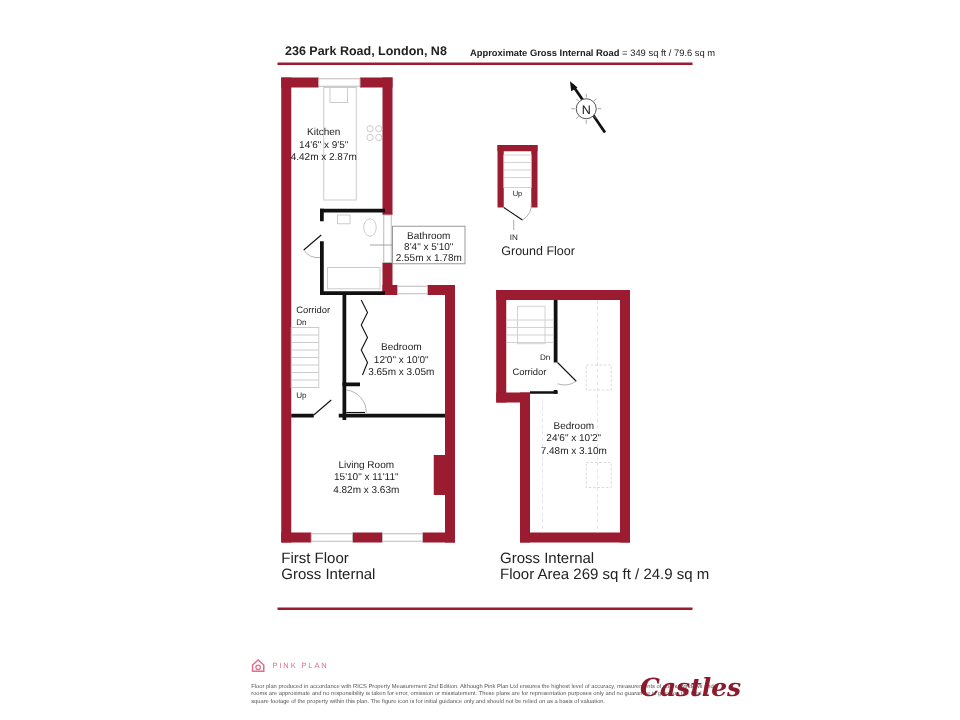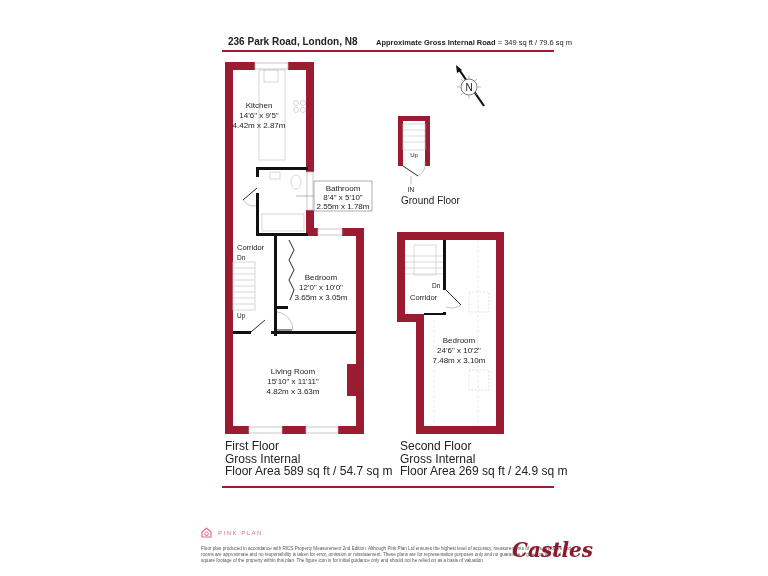--- a/index.html
+++ b/index.html
@@ -206,24 +206,22 @@
       <text x="459" y="343">Bedroom</text>
       <text x="459" y="353">24'6" x 10'2"</text>
       <text x="459" y="363">7.48m x 3.10m</text>
     </g>
   </g>
 </svg>
 
 <div class="abs floor-caption" style="left:225px; top:440px;">
   <div>First Floor</div>
   <div>Gross Internal</div>
-  <div>Floor Area 589 sq ft / 54.7 sq m</div>
 </div>
 <div class="abs floor-caption" style="left:400px; top:440px;">
-  <div>Second Floor</div>
   <div>Gross Internal</div>
   <div>Floor Area 269 sq ft / 24.9 sq m</div>
 </div>
 
 <div class="abs rule" style="left:222px; top:486px; width:332px;"></div>
 
 <div class="abs pink-plan">
   <svg width="11" height="11" viewBox="0 0 11 11">
     <path d="M1 5 L5.5 1 L10 5 L10 10 L1 10 Z" fill="none" stroke="#e26c8a" stroke-width="1.2"></path>
     <circle cx="5.5" cy="6.8" r="1.8" fill="none" stroke="#e26c8a" stroke-width="1"></circle>

